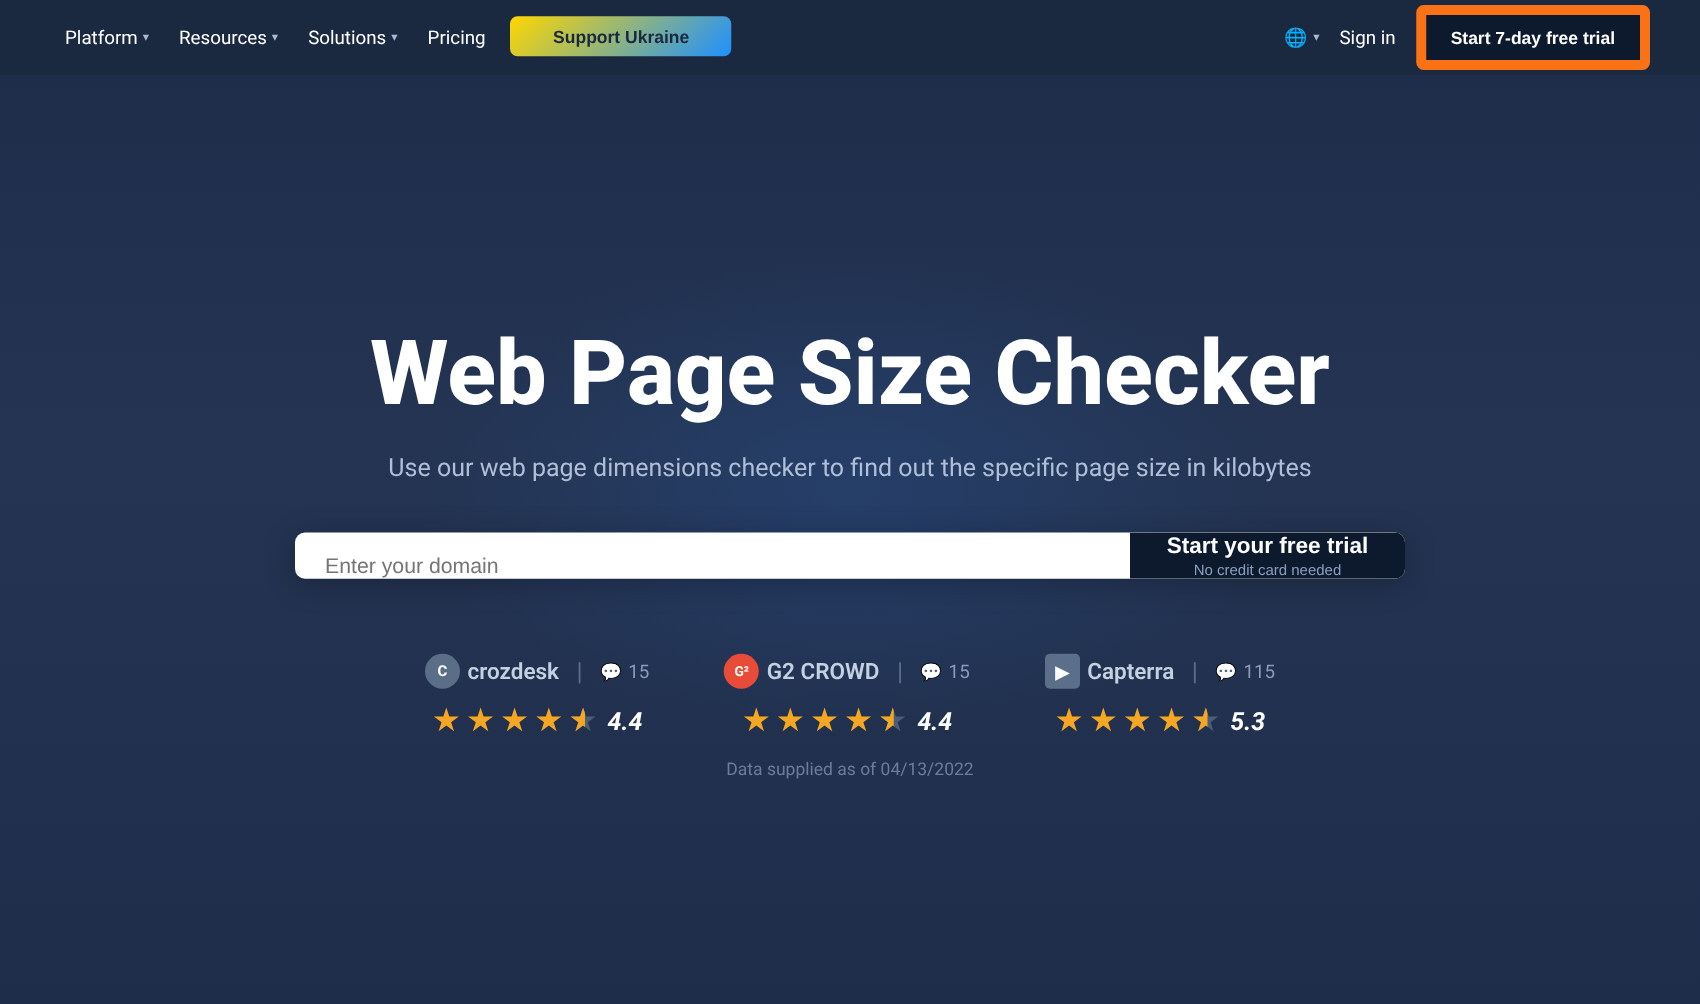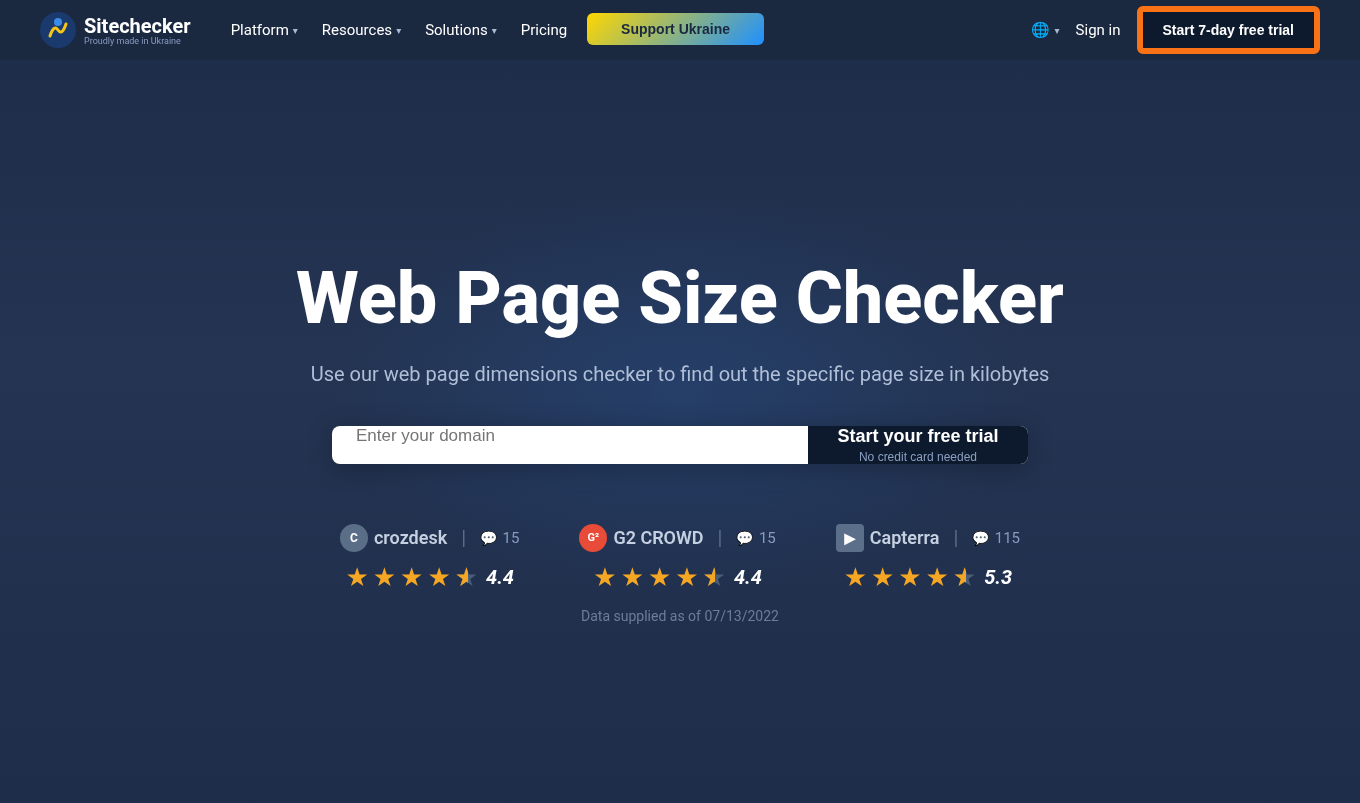--- a/index.html
+++ b/index.html
@@ -100,21 +100,21 @@
       cursor: pointer;
     }
     .nav-trial-btn {
       background: #0d1a2d;
       color: #ffffff;
       font-size: 14px;
       font-weight: 600;
       padding: 10px 20px;
       border-radius: 6px;
       cursor: pointer;
-      border: 6px solid #f97316;
+      border: 8px solid #f97316;
       white-space: nowrap;
     }
 
     
     .hero {
       background: linear-gradient(180deg, #1e2d4a 0%, #243452 40%, #1e2d4a 100%);
       min-height: 743px;
       display: flex;
       flex-direction: column;
       align-items: center;
@@ -148,25 +148,25 @@
       color: #b0bfd8;
       font-size: 20px;
       text-align: center;
       margin-bottom: 40px;
       position: relative;
     }
 
     
     .search-bar {
       display: flex;
-      align-items: flex-start;
+      align-items: flex-end;
       background: #ffffff;
       border-radius: 8px;
       overflow: hidden;
-      width: 696px;
+      width: 888px;
       max-width: 95vw;
       box-shadow: 0 4px 24px rgba(0,0,0,0.25);
       margin-bottom: 60px;
       position: relative;
     }
     .search-input {
       flex: 1;
       border: none;
       outline: none;
       padding: 0 24px;
@@ -306,31 +306,20 @@
     }
     .comment-icon {
       font-size: 14px;
       color: #7a8ea8;
     }
   </style>
 </head>
 <body>
 
 <nav class="navbar">
-  <a class="logo-area" href="#">
-    <svg class="logo-icon" viewBox="0 0 36 36">
-      <circle cx="18" cy="18" r="18" fill="#1a3a6e"></circle>
-      <path d="M10 24 Q14 12 18 18 Q22 24 26 12" stroke="#f5c518" stroke-width="3" fill="none" stroke-linecap="round"></path>
-      <circle cx="18" cy="10" r="4" fill="#3b8beb"></circle>
-    </svg>
-    <div class="logo-text">
-      <span class="logo-name">Sitechecker</span>
-      <span class="logo-tagline">Proudly made in Ukraine</span>
-    </div>
-  </a>
 
   <div class="nav-links">
     <div class="nav-item">
       <span>Platform</span>
       <span class="nav-chevron">▾</span>
     </div>
     <div class="nav-item">
       <span>Resources</span>
       <span class="nav-chevron">▾</span>
     </div>
@@ -425,14 +414,14 @@
           <span class="star">★</span>
           <span class="star">★</span>
           <span class="star">★</span>
           <span class="star">★</span>
           <span class="star-half" style="font-size: 26px;"><span style="position:relative;display:inline-block;font-size:26px;color:#4a5e78;">★<span style="position:absolute;left:0;top:0;width:55%;overflow:hidden;color:#f5a623;">★</span></span></span>
           <span class="rating-score">5.3</span>
         </div>
       </div>
     </div>
 
-  <p class="data-supplied">Data supplied as of 07/13/2022</p>
+  <p class="data-supplied">Data supplied as of 04/13/2022</p>
 </main>
 
 </body></html>

